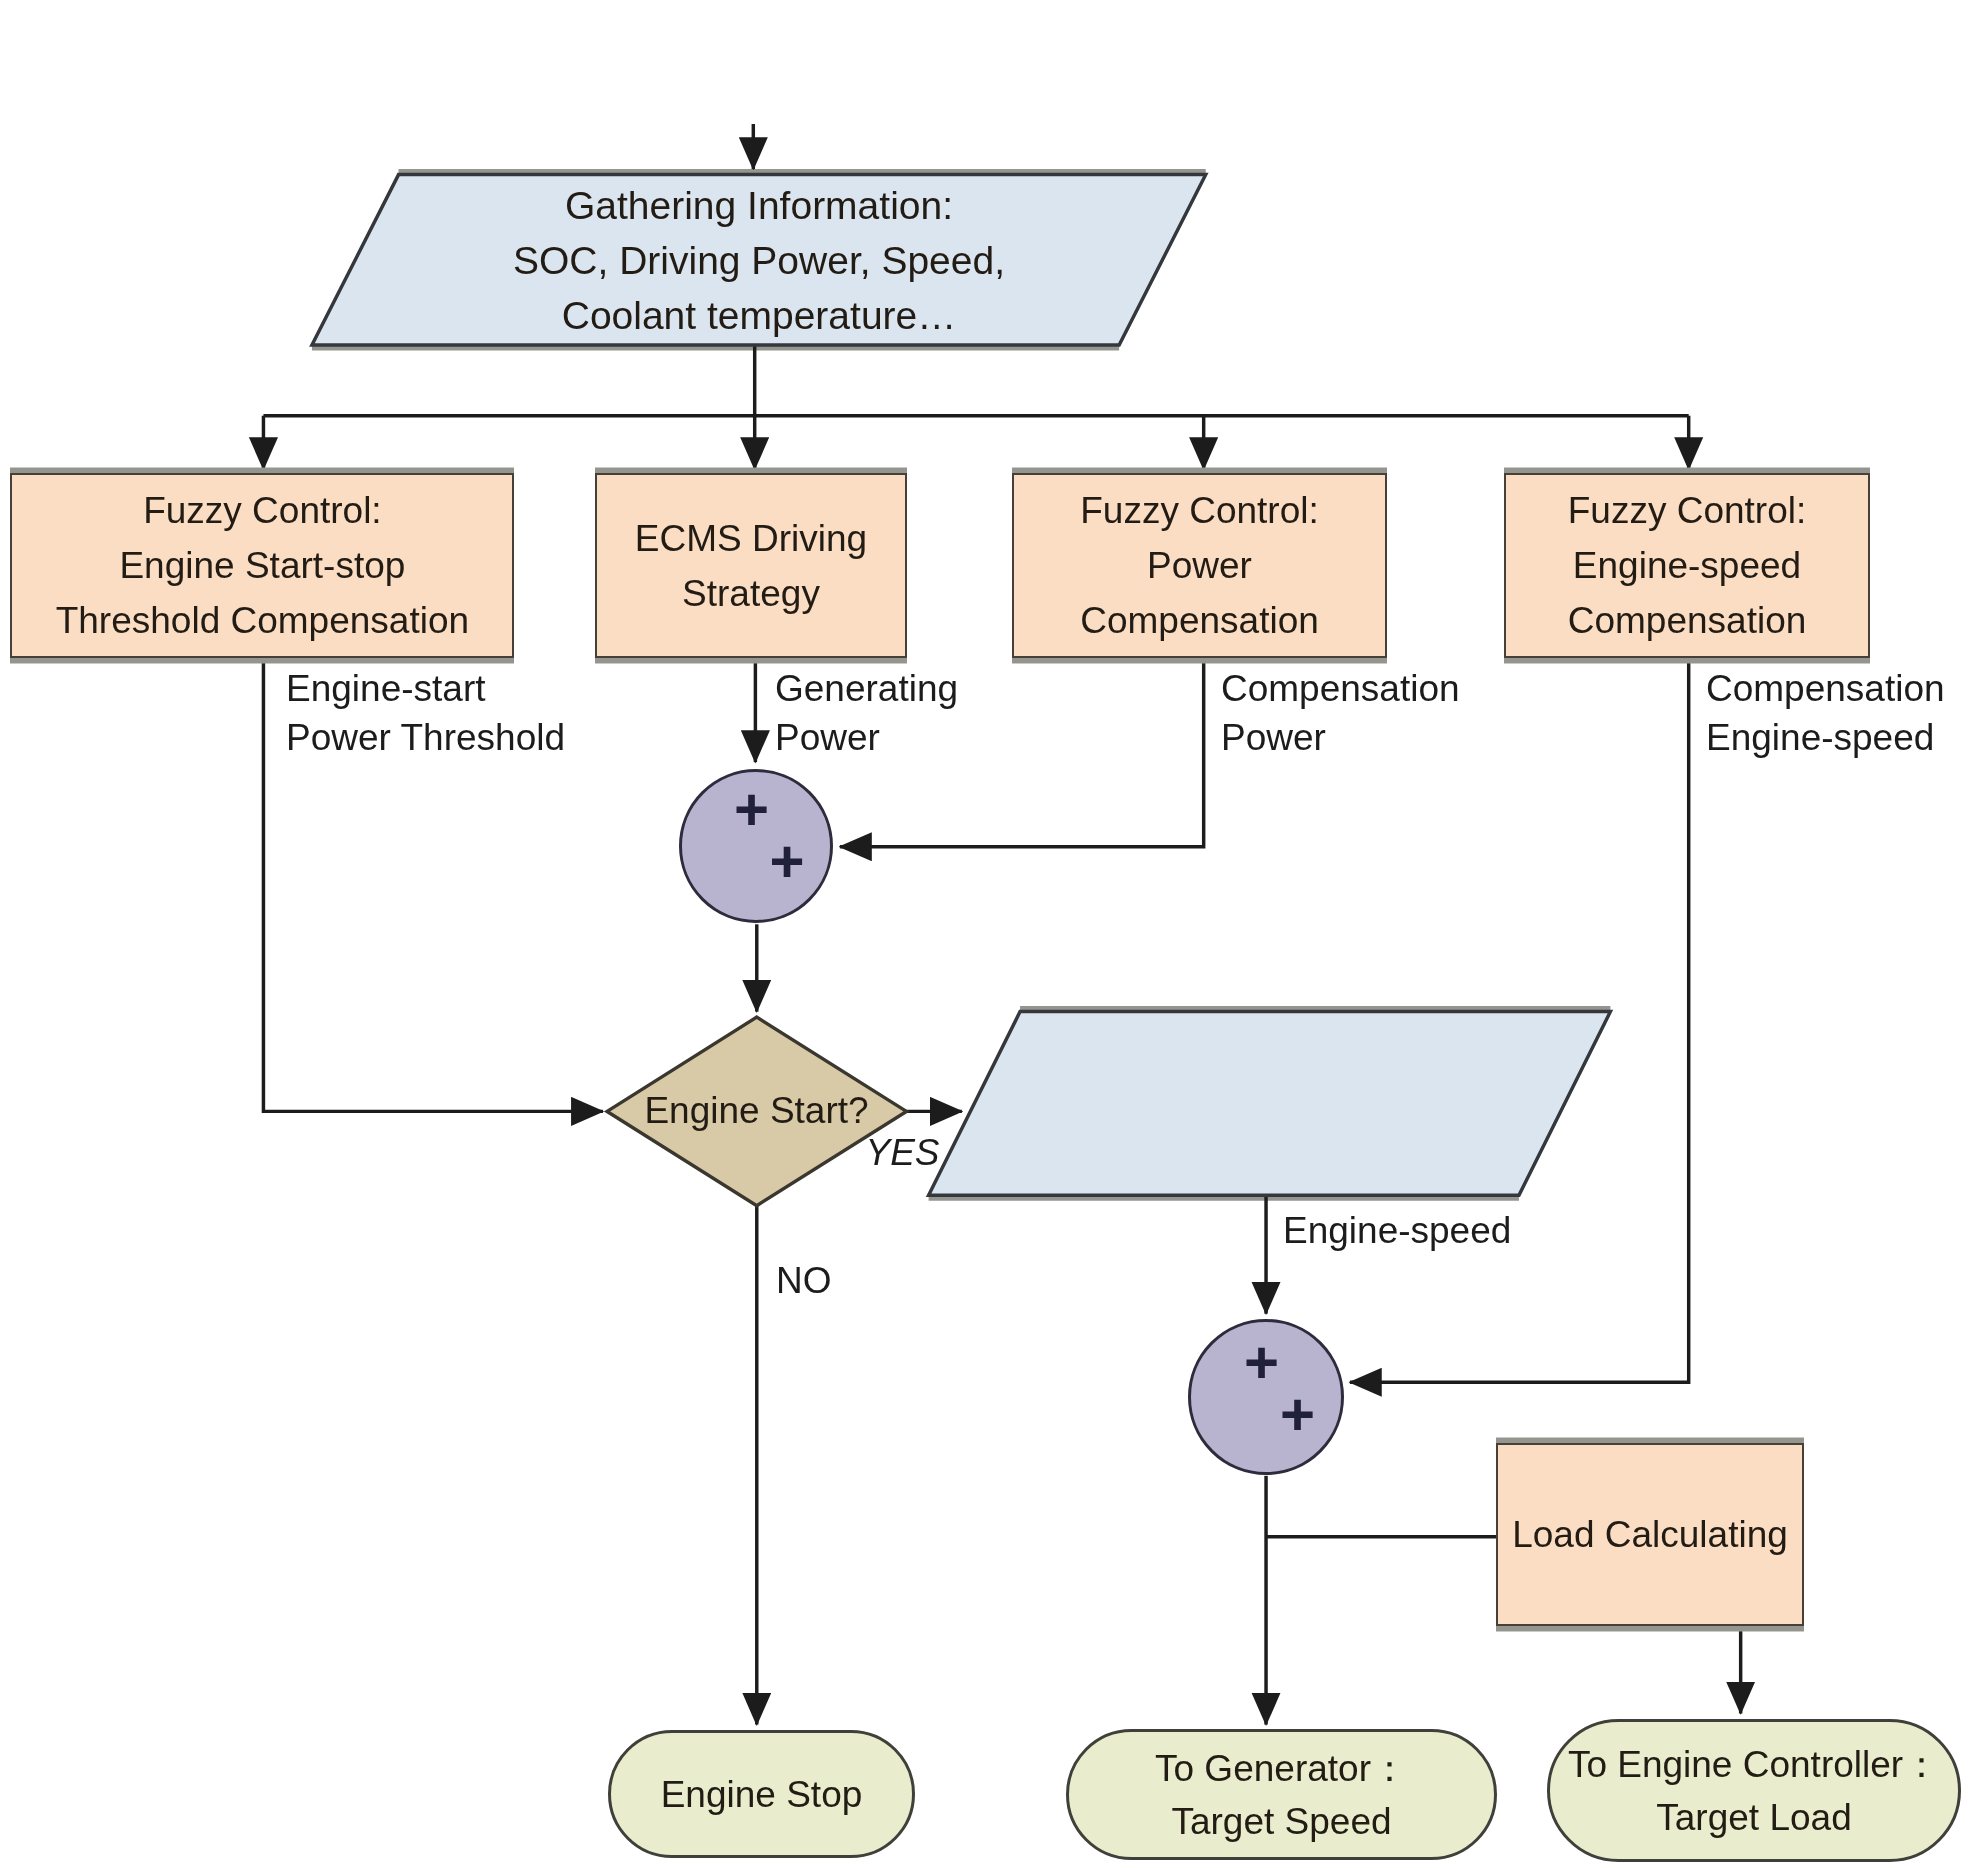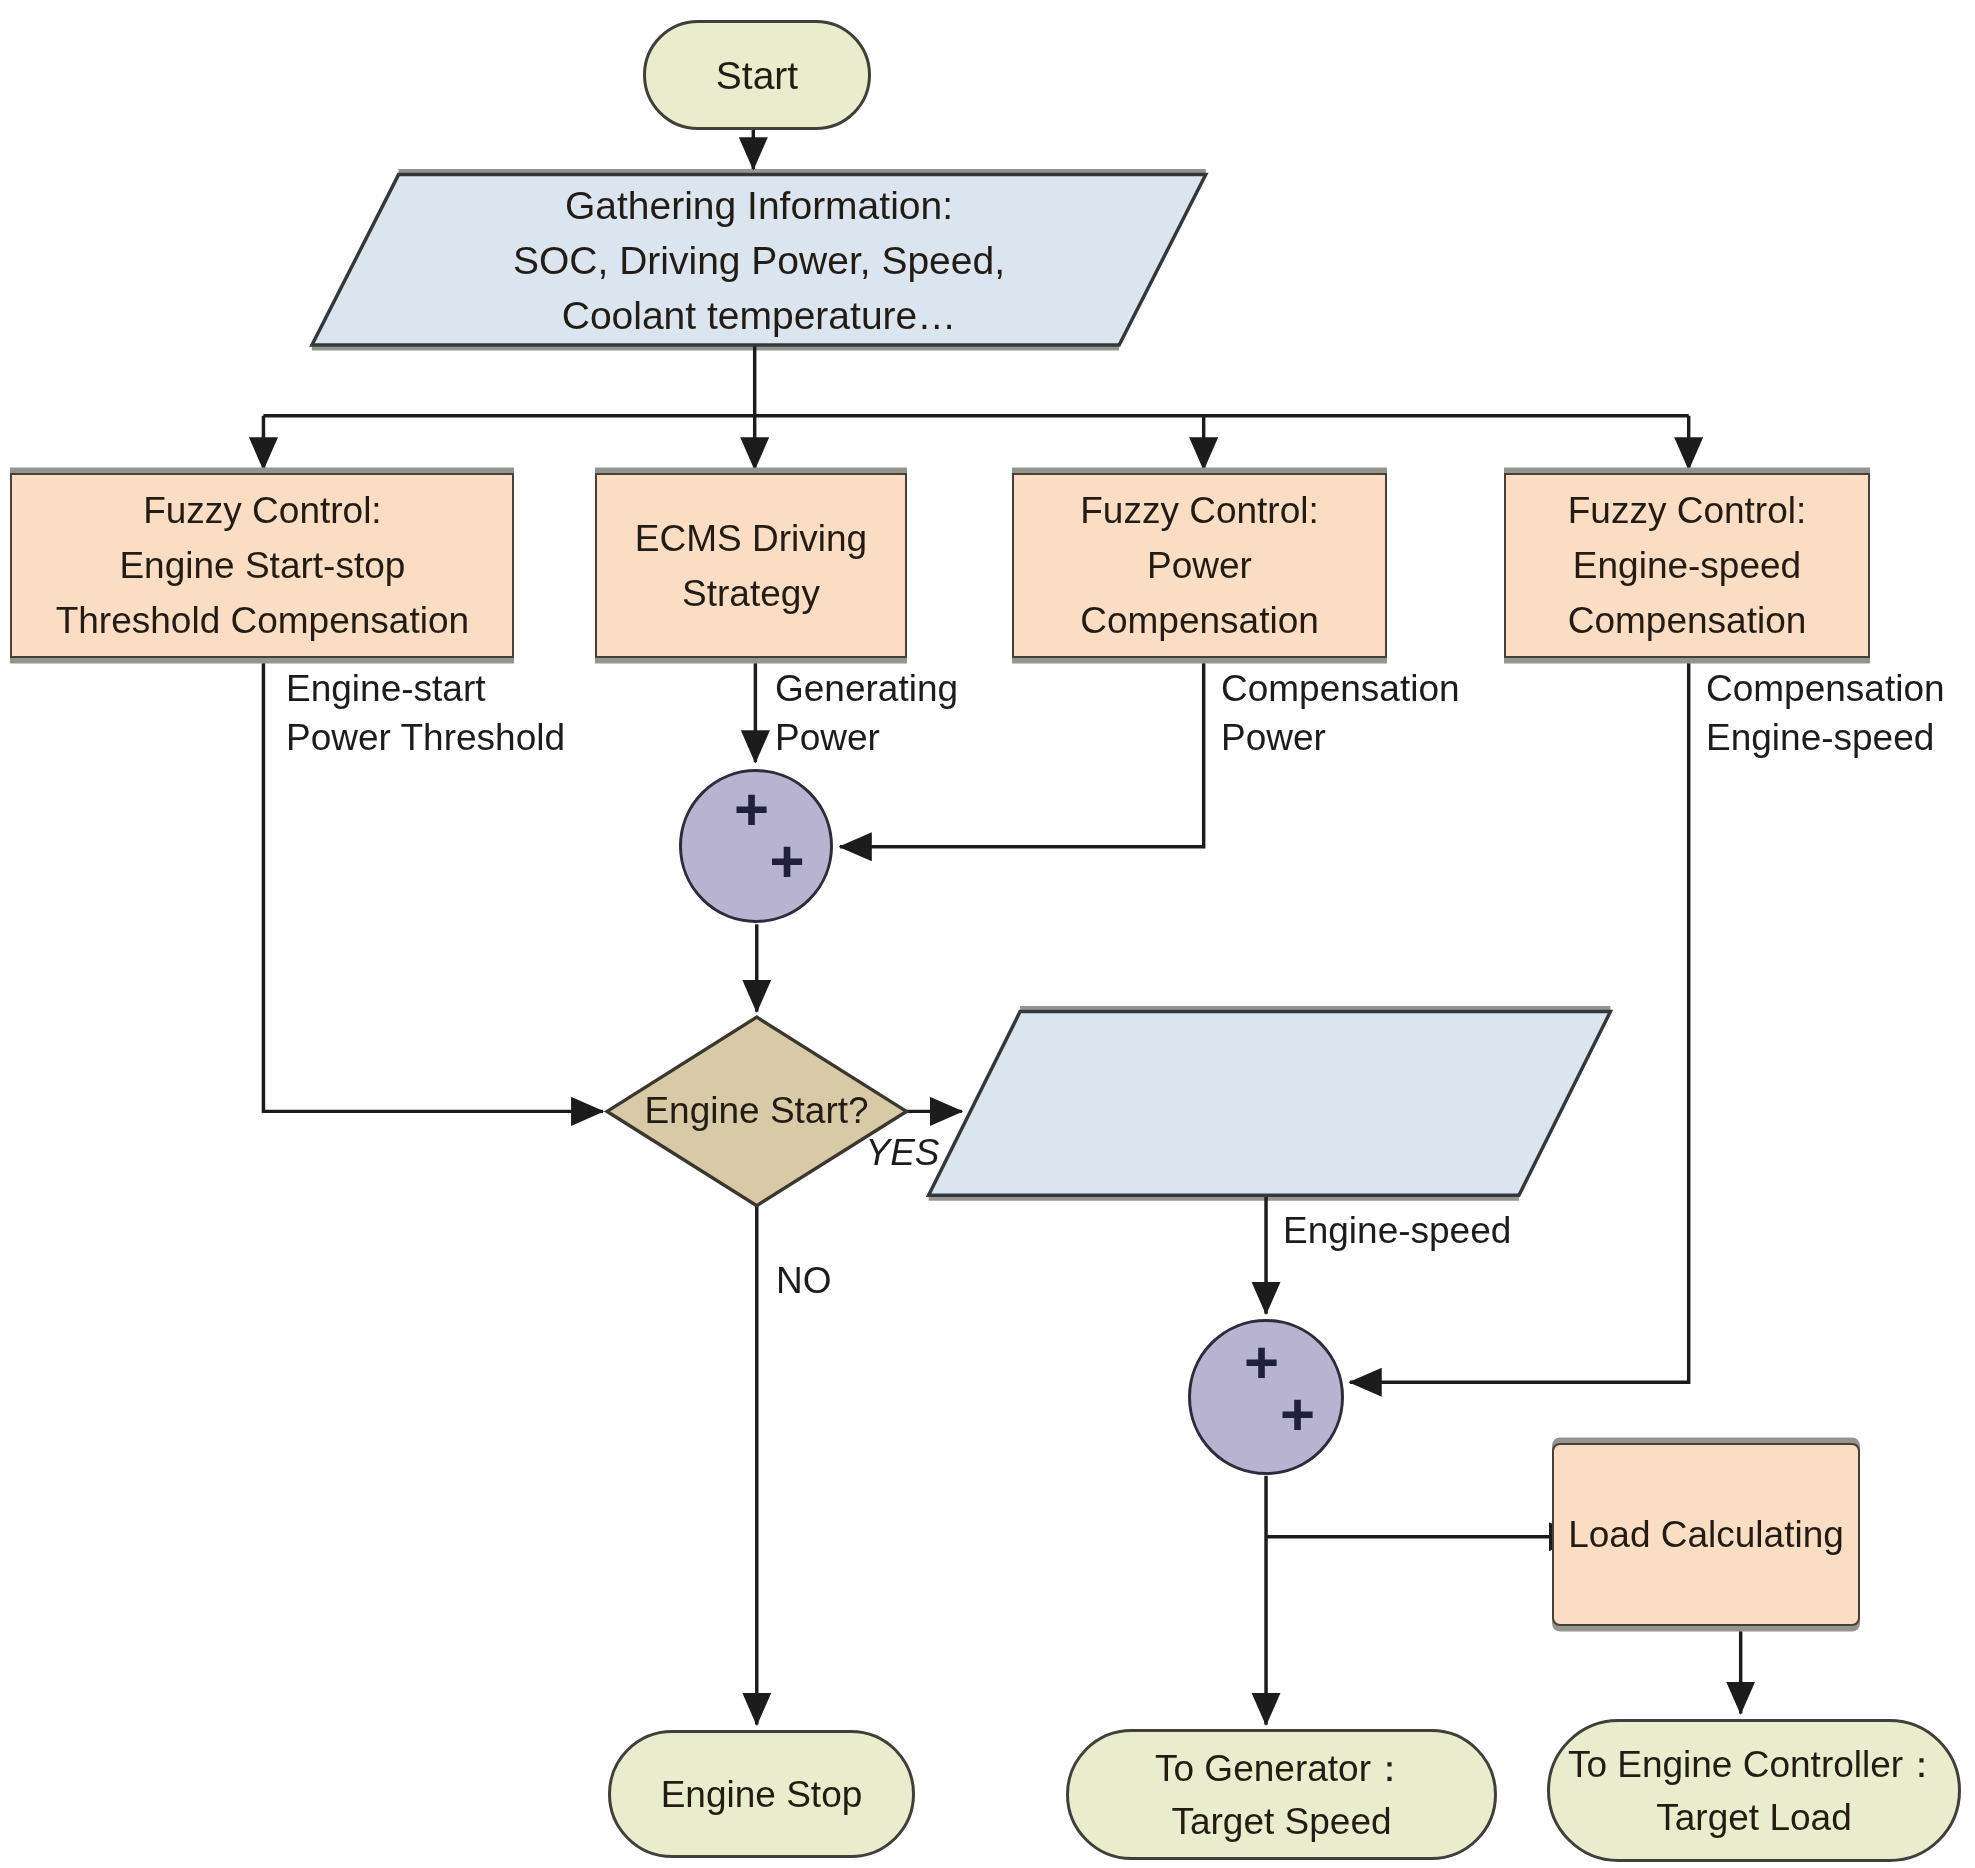--- a/index.html
+++ b/index.html
@@ -84,23 +84,20 @@
     <path class="edge" d="M1827,1725 V1896" marker-end="url(#ah)"></path>
     <path class="edge" d="M1827,2130 V2489" marker-end="url(#ah)"></path>
     <path class="edge" d="M1827,2218 H2281" marker-end="url(#ah)"></path>
     <path class="edge" d="M2512,2348 V2473" marker-end="url(#ah)"></path>
 
     <polygon class="shape-io" points="575,252 1740,252 1615,498 450,498"></polygon>
     <polygon class="shape-io" points="1472,1460 2324,1460 2192,1725 1340,1725"></polygon>
     <polygon class="shape-decision" points="1092,1468 1308,1604 1092,1740 876,1604"></polygon>
   </svg>
 
-  <div class="node oval start-text" style="left:643px; top:20px; width:222px; height:104px;">
-    <div>Start</div>
-  </div>
 
   <div class="overlay-text gather-text" style="left:312px; top:175px; width:894px; height:170px;">
     <div>Gathering Information:</div>
     <div>SOC, Driving Power, Speed,</div>
     <div>Coolant temperature…</div>
   </div>
 
   <div class="node box" style="left:10.4px; top:473px; width:500px; height:181px;">
     <div>Fuzzy Control:</div>
     <div>Engine Start-stop</div>
@@ -132,21 +129,21 @@
   <div class="sum" style="left:1188px; top:1319px; width:150px; height:150px;">
     <span class="plus" style="left:47%; top:27%;">+</span>
     <span class="plus" style="left:71%; top:62%;">+</span>
   </div>
 
   <div class="overlay-text diamond-text" style="left:607px; top:1017px; width:299px; height:188px;">
     <div>Engine Start?</div>
   </div>
 
 
-  <div class="node box" style="left:1552px; top:1443px; width:304px; height:179px;border-radius:8px;">
+  <div class="node box" style="left:1496px; top:1443px; width:304px; height:179px;">
     <div>Load Calculating</div>
   </div>
 
   <div class="node oval" style="left:608px; top:1730px; width:301px; height:122px;">
     <div>Engine Stop</div>
   </div>
 
   <div class="node oval" style="left:1066px; top:1729px; width:425px; height:125px;">
     <div>To Generator：</div>
     <div>Target Speed</div>

